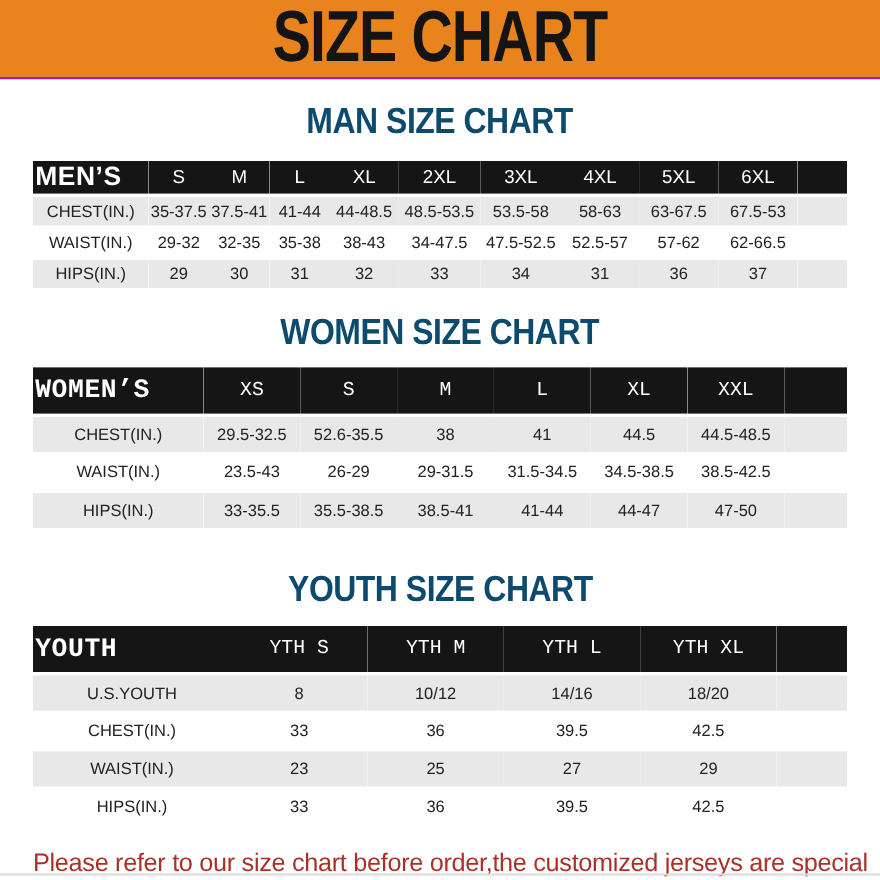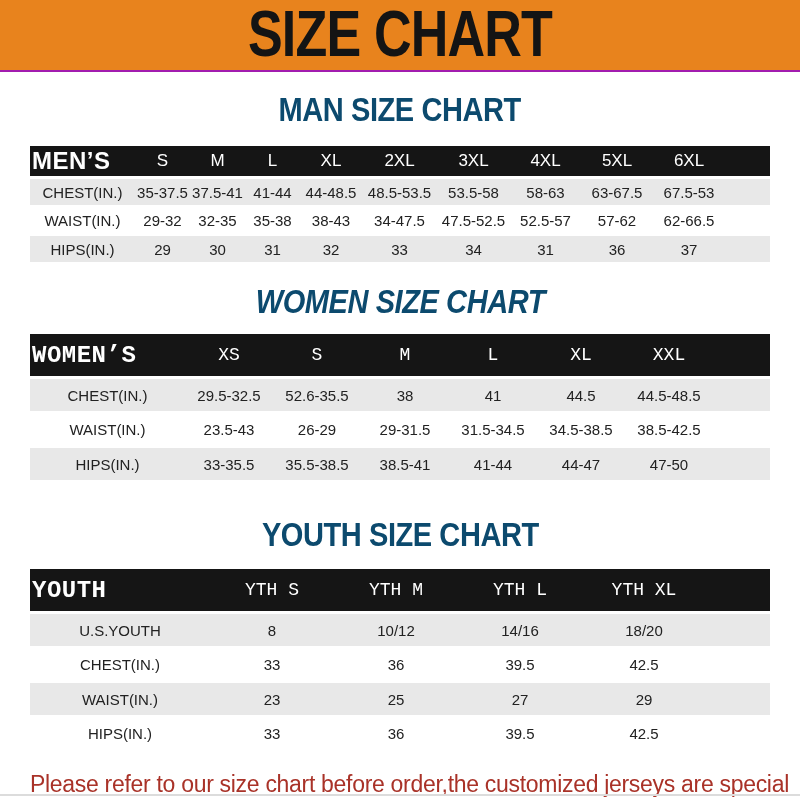--- a/index.html
+++ b/index.html
@@ -36,21 +36,21 @@
   .section-heading span {
     display: inline-block;
     font-size: 33px;
     font-weight: 800;
     letter-spacing: -0.5px;
     transform: scaleX(0.88);
     transform-origin: center center;
     white-space: nowrap;
   }
   #h-man   { margin: 19px 0 17px; }
-  #h-women { margin: 19px 0 13px; font-style: italic; }
+  #h-women { margin: 19px 0 13px; }
   #h-youth { margin: 34px 0 15px; }
 
   
   table.size-table {
     width: 740px;
     margin: 0 auto;
     border-collapse: collapse;
     table-layout: fixed;
   }
   table.size-table td {

